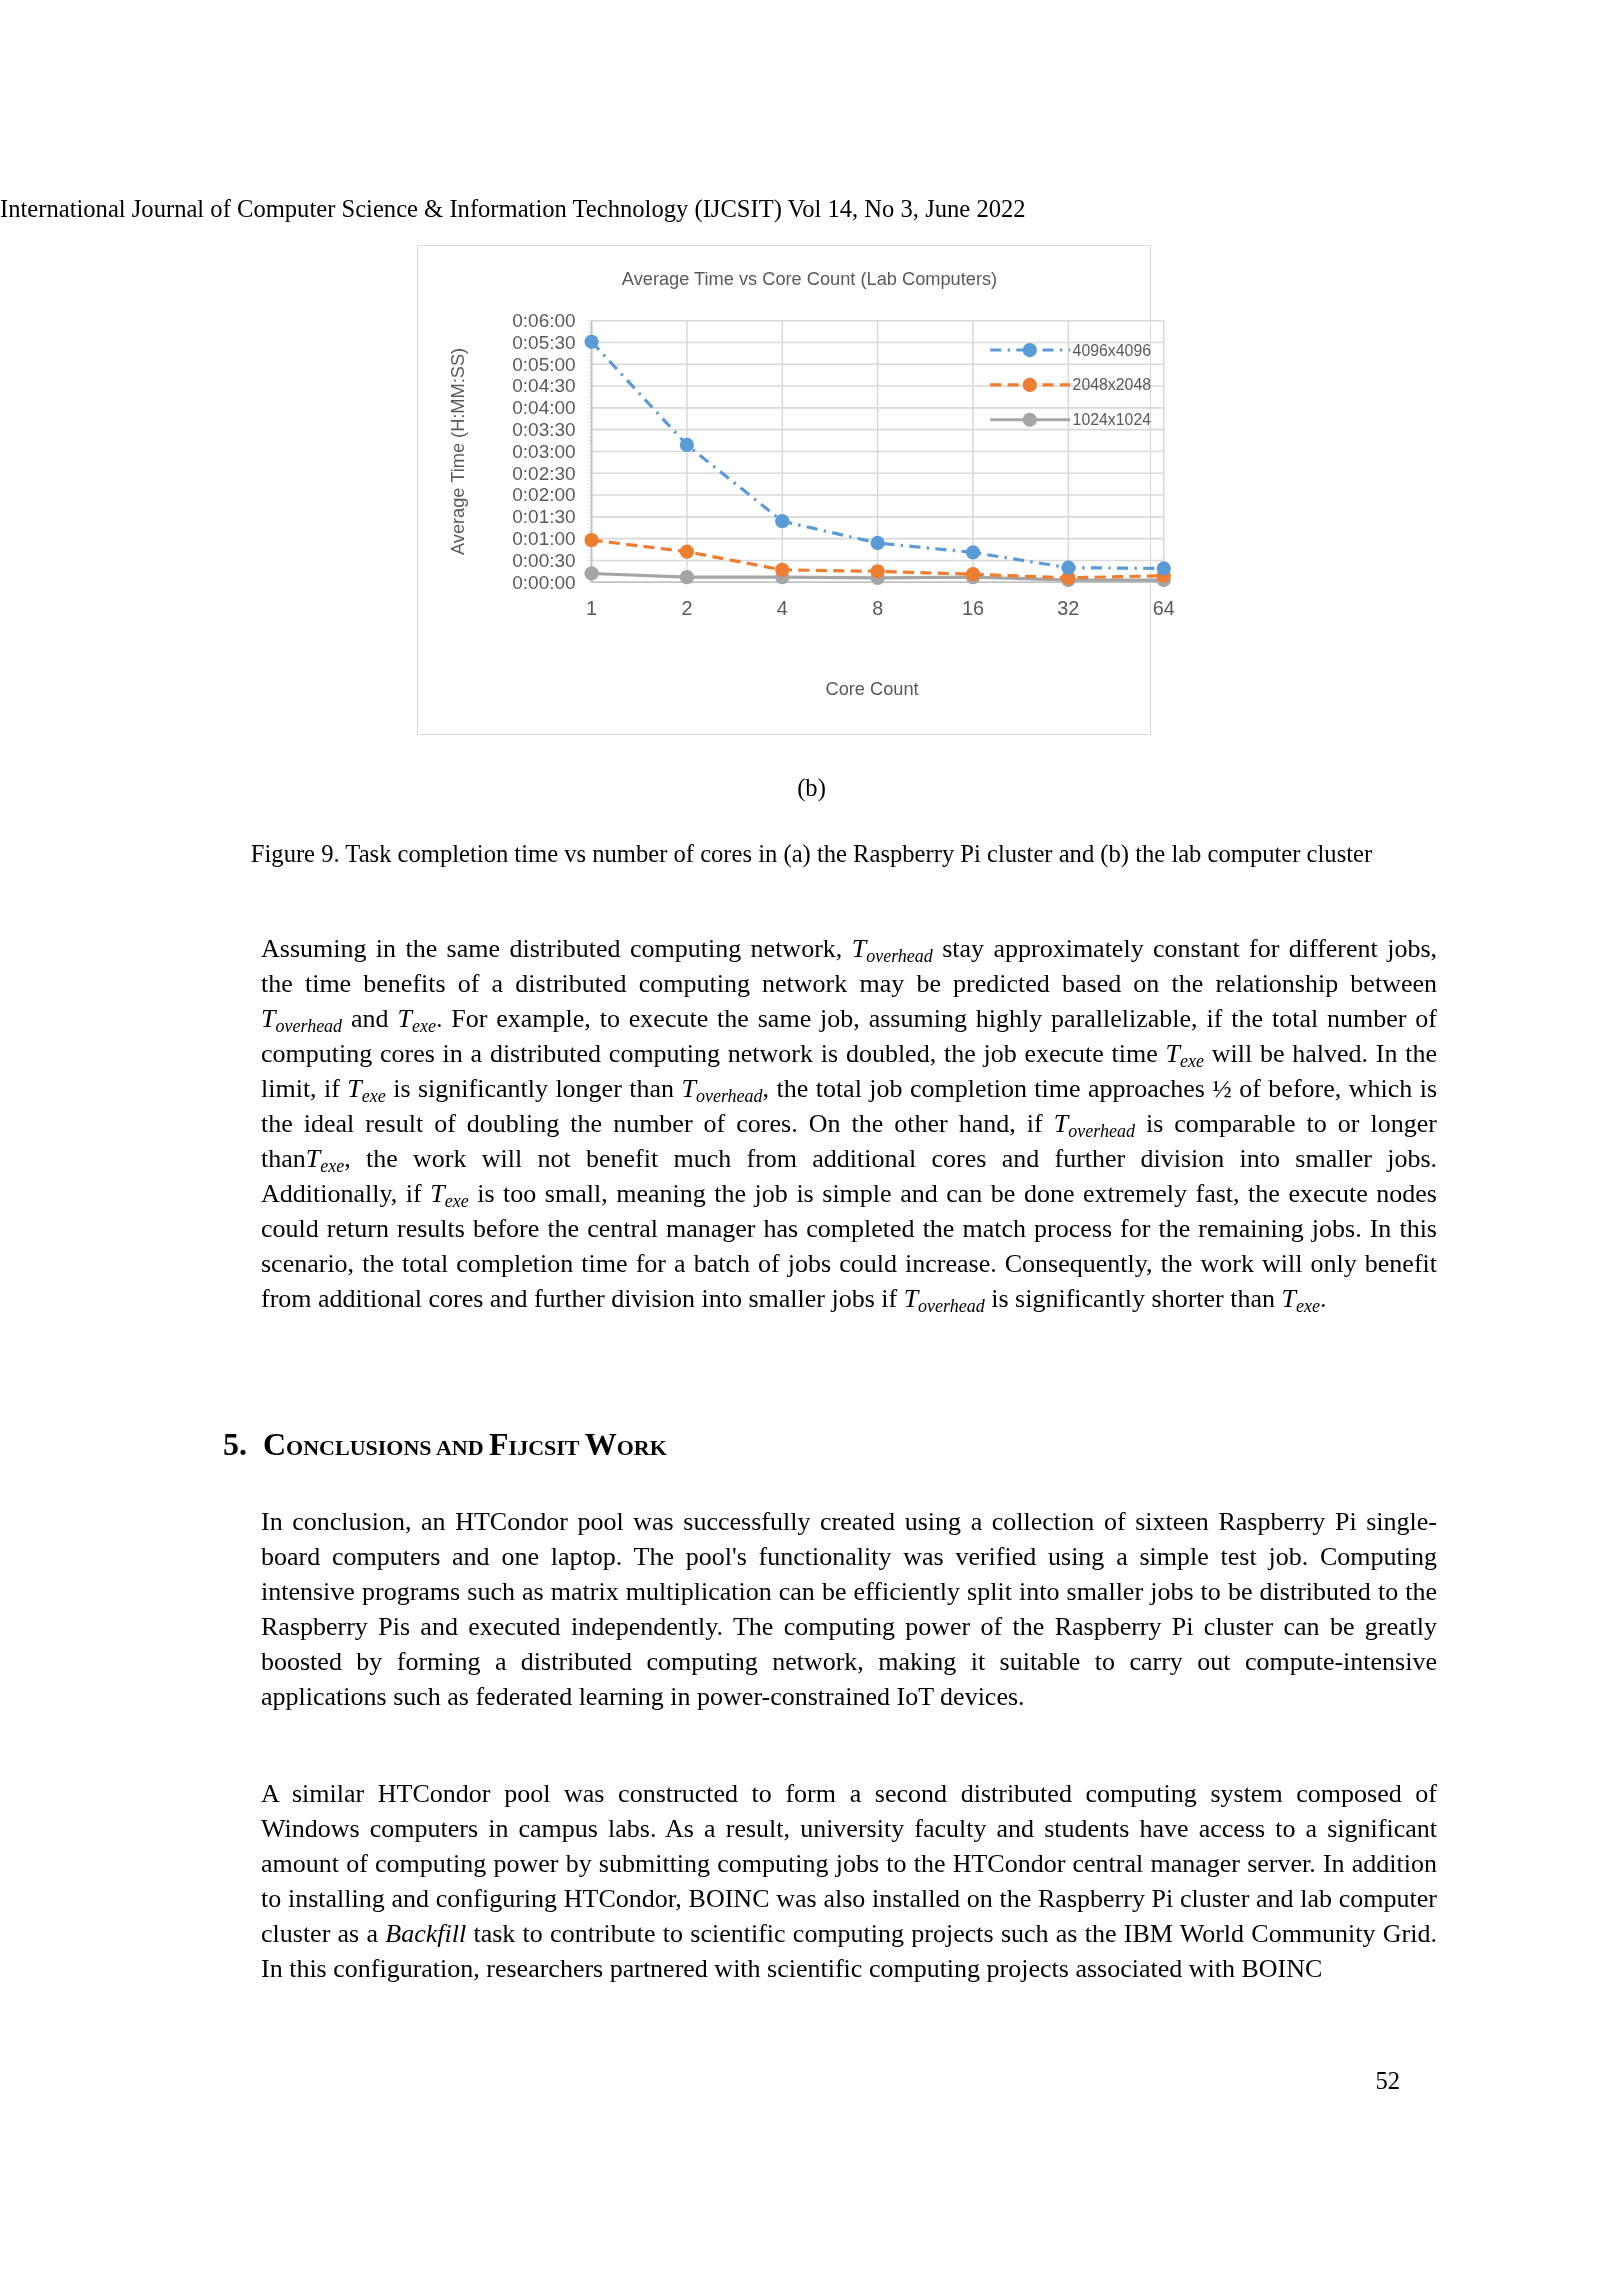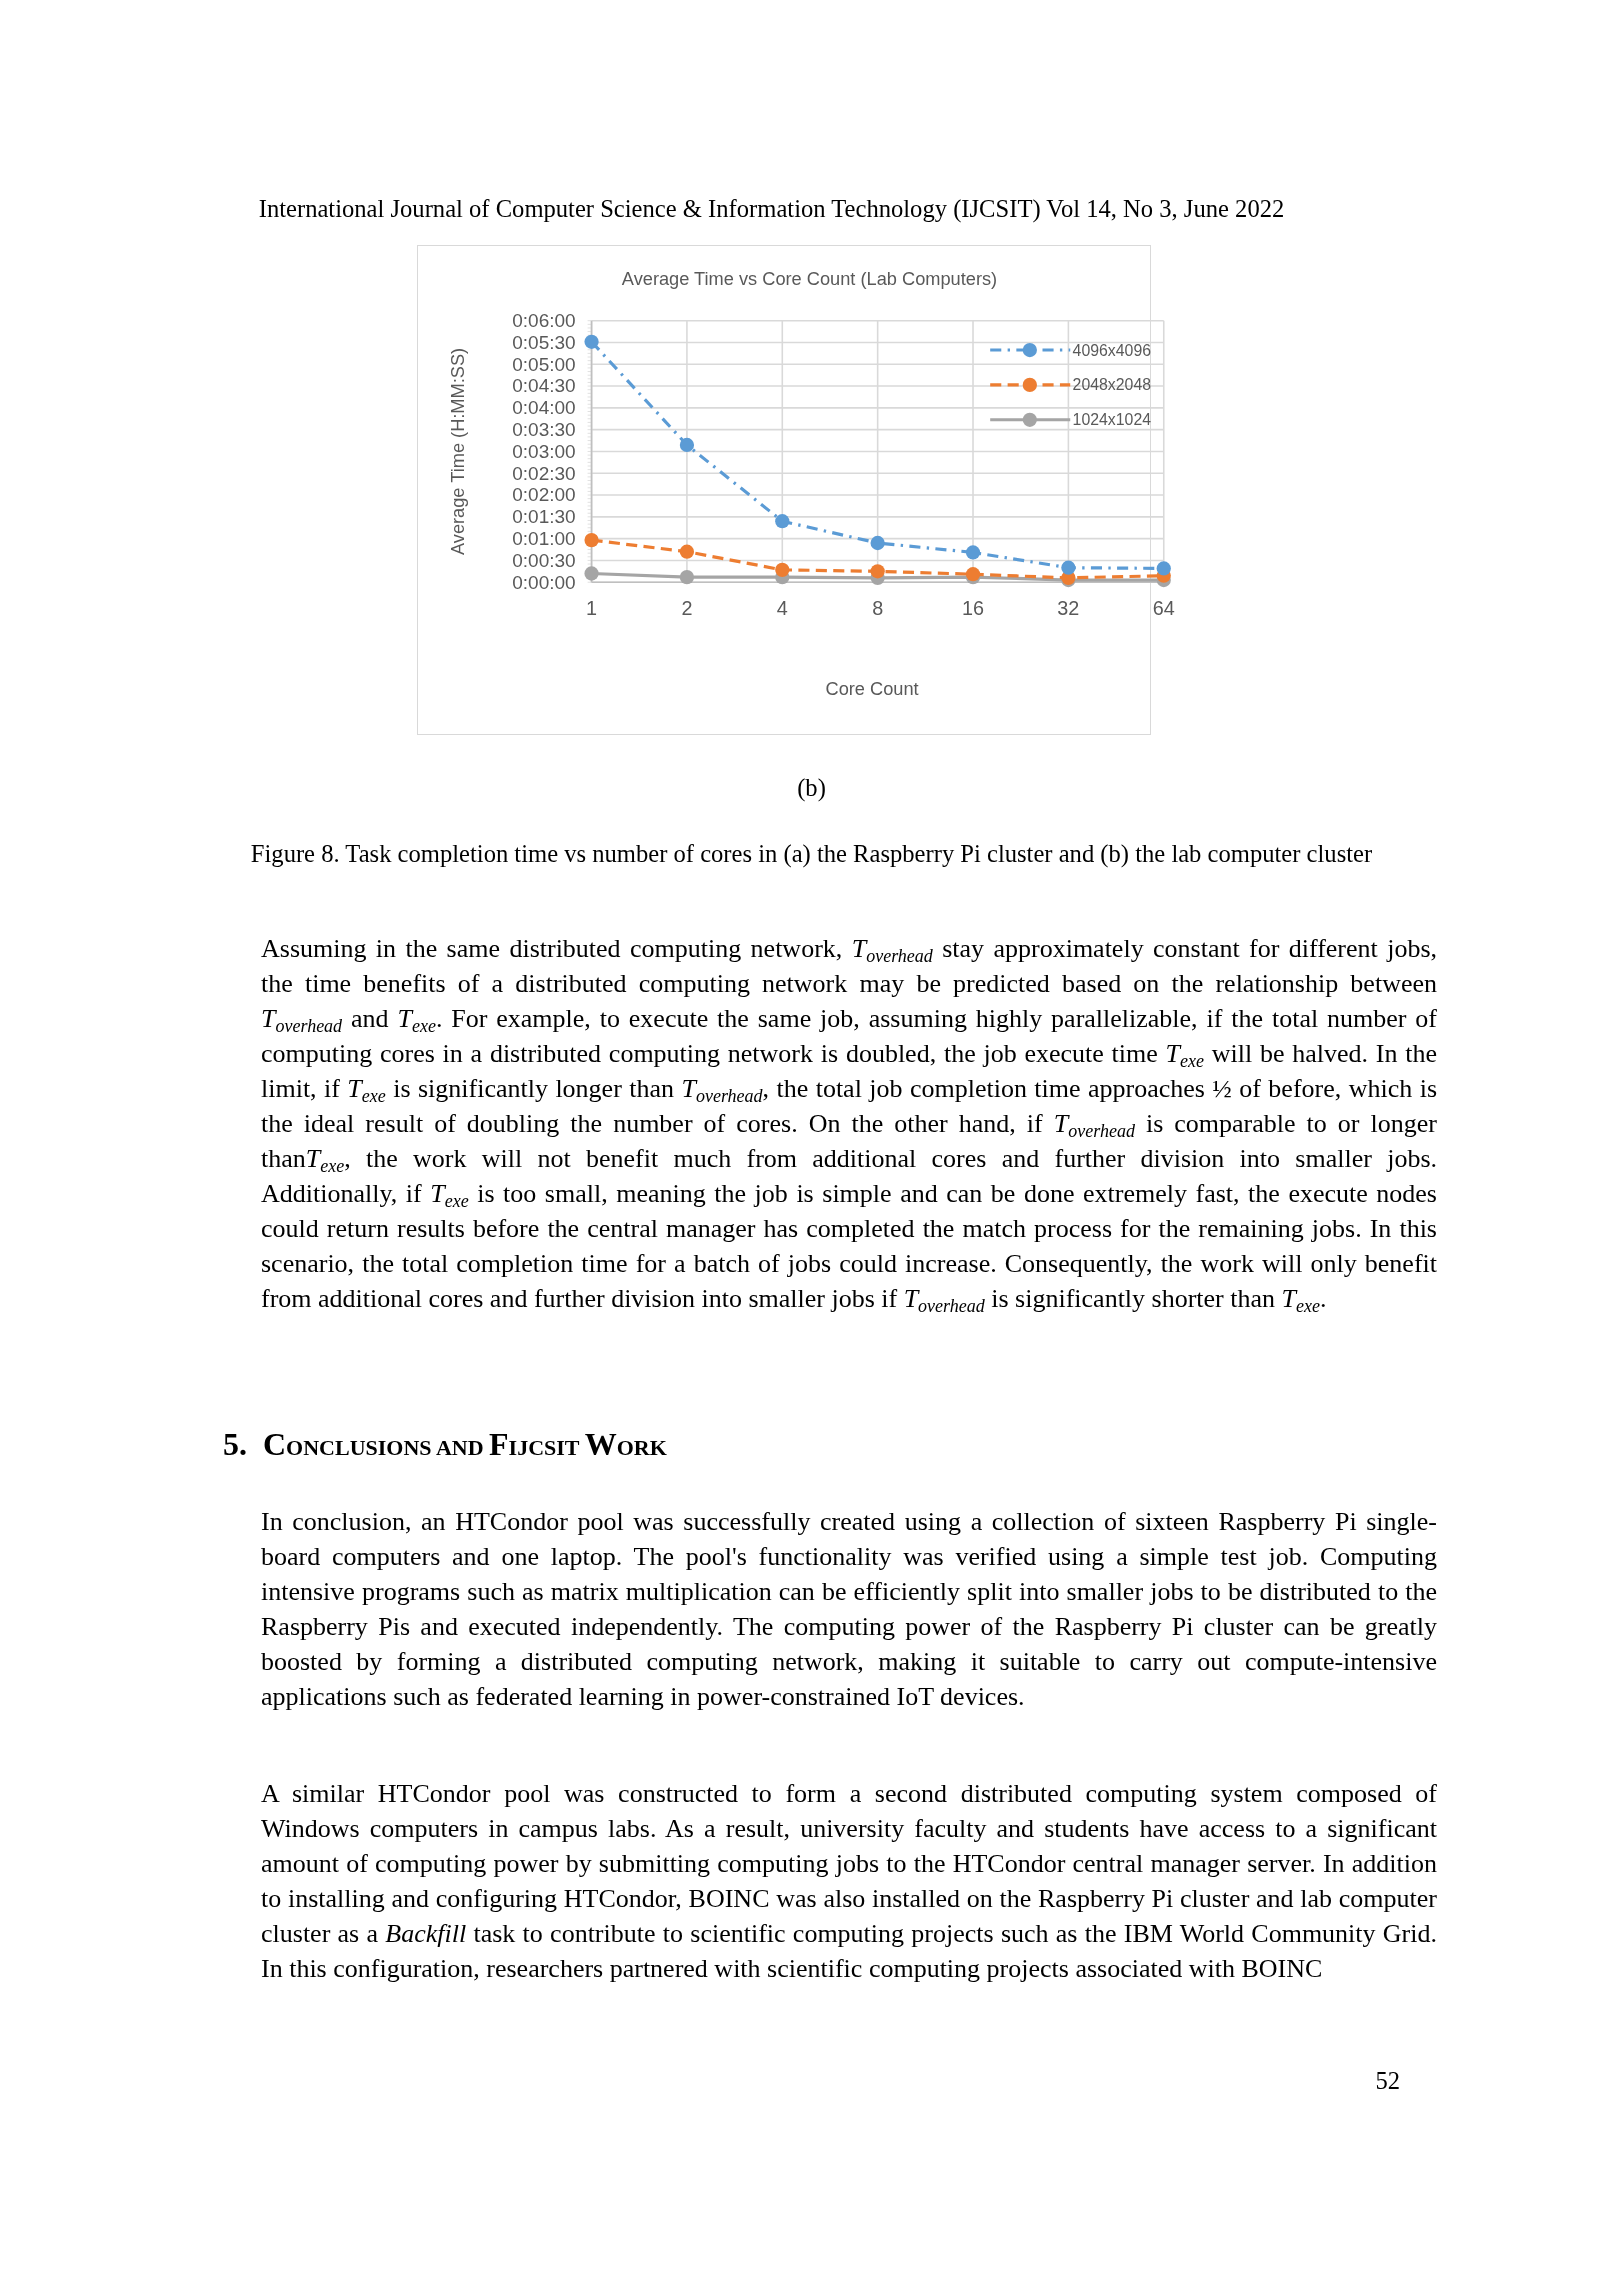--- a/index.html
+++ b/index.html
@@ -1,18 +1,18 @@
 <!DOCTYPE html>
 <html style="font-size:12.7px"><head>
 <meta charset="utf-8">
 <style>
   html, body { margin:0; padding:0; background:#ffffff; }
   body { width:1623px; height:2295px; position:relative; overflow:hidden;
          font-family:"Liberation Serif", serif; color:#000; }
-  .running-head { position:absolute; top:195px; left:0; width:1543px; text-align:center;
+  .running-head { position:absolute; top:195px; left:0; width:1543px; text-align:left;
                   font-size:24.6px; }
   .figure-box { position:absolute; left:417px; top:245px; width:734px; height:490px;
                 border:1.6px solid #d9d9d9; background:#fff; box-sizing:border-box; }
   .figure-box svg { position:absolute; left:0; top:0; }
   .sublabel { position:absolute; top:774px; left:0; width:1623px; text-align:center; font-size:24.6px; }
   .caption { position:absolute; top:838px; left:222px; width:1179px; text-align:center;
              font-size:24.6px; line-height:32px; }
   .para { position:absolute; left:223px; width:1176px; font-size:26px; line-height:35px;
           text-align:justify; text-align-last:left;margin-left:38px; }
   .para i.m { font-style:italic; }
@@ -201,21 +201,21 @@
         <g>
           <line x1="722" x2="823" y1="219" y2="219" stroke="#a5a5a5" stroke-width="4" stroke-dasharray=""></line>
           <circle cx="772" cy="219" r="9" fill="#a5a5a5"></circle>
           <text x="826" y="226" font-family="Liberation Sans, sans-serif" font-size="20" fill="#595959">1024x1024</text>
         </g>
       </g>
   </svg>
 </div>
 
 <div class="sublabel">(b)</div>
-<div class="caption">Figure 8. Task completion time vs number of cores in (a) the Raspberry Pi cluster and (b) the lab computer cluster</div>
+<div class="caption">Figure 9. Task completion time vs number of cores in (a) the Raspberry Pi cluster and (b) the lab computer cluster</div>
 
 <div class="para" id="p1"><span>Assuming in the same distributed computing network, </span><span><i class="m">T</i><sub>overhead</sub></span><span> stay approximately constant for different jobs, the time benefits of a distributed computing network may be predicted based on the relationship between </span><span><i class="m">T</i><sub>overhead</sub></span><span> and </span><span><i class="m">T</i><sub>exe</sub></span><span>. For example, to execute the same job, assuming highly parallelizable, if the total number of computing cores in a distributed computing network is doubled, the job execute time </span><span><i class="m">T</i><sub>exe</sub></span><span> will be halved. In the limit, if </span><span><i class="m">T</i><sub>exe</sub></span><span> is significantly longer than </span><span><i class="m">T</i><sub>overhead</sub></span><span>, the total job completion time approaches ½ of before, which is the ideal result of doubling the number of cores. On the other hand, if </span><span><i class="m">T</i><sub>overhead</sub></span><span> is comparable to or longer than</span><span><i class="m">T</i><sub>exe</sub></span><span>, the work will not benefit much from additional cores and further division into smaller jobs. Additionally, if </span><span><i class="m">T</i><sub>exe</sub></span><span> is too small, meaning the job is simple and can be done extremely fast, the execute nodes could return results before the central manager has completed the match process for the remaining jobs. In this scenario, the total completion time for a batch of jobs could increase. Consequently, the work will only benefit from additional cores and further division into smaller jobs if </span><span><i class="m">T</i><sub>overhead</sub></span><span> is significantly shorter than </span><span><i class="m">T</i><sub>exe</sub></span><span>.</span></div>
 
 <div class="section-heading" id="sec5"><span>5.&nbsp;&nbsp;</span><span>C</span><span class="sc">ONCLUSIONS AND </span><span>F</span><span class="sc">IJCSIT </span><span>W</span><span class="sc">ORK</span></div>
 
 <div class="para" id="p2">In conclusion, an HTCondor pool was successfully created using a collection of sixteen Raspberry Pi single-board computers and one laptop. The pool's functionality was verified using a simple test job. Computing intensive programs such as matrix multiplication can be efficiently split into smaller jobs to be distributed to the Raspberry Pis and executed independently. The computing power of the Raspberry Pi cluster can be greatly boosted by forming a distributed computing network, making it suitable to carry out compute-intensive applications such as federated learning in power-constrained IoT devices.</div>
 
 <div class="para" id="p3"><span>A similar HTCondor pool was constructed to form a second distributed computing system composed of Windows computers in campus labs. As a result, university faculty and students have access to a significant amount of computing power by submitting computing jobs to the HTCondor central manager server. In addition to installing and configuring HTCondor, BOINC was also installed on the Raspberry Pi cluster and lab computer cluster as a </span><i>Backfill</i><span> task to contribute to scientific computing projects such as the IBM World Community Grid. In this configuration, researchers partnered with scientific computing projects associated with BOINC</span></div>
 
 <div class="page-number">52</div>

